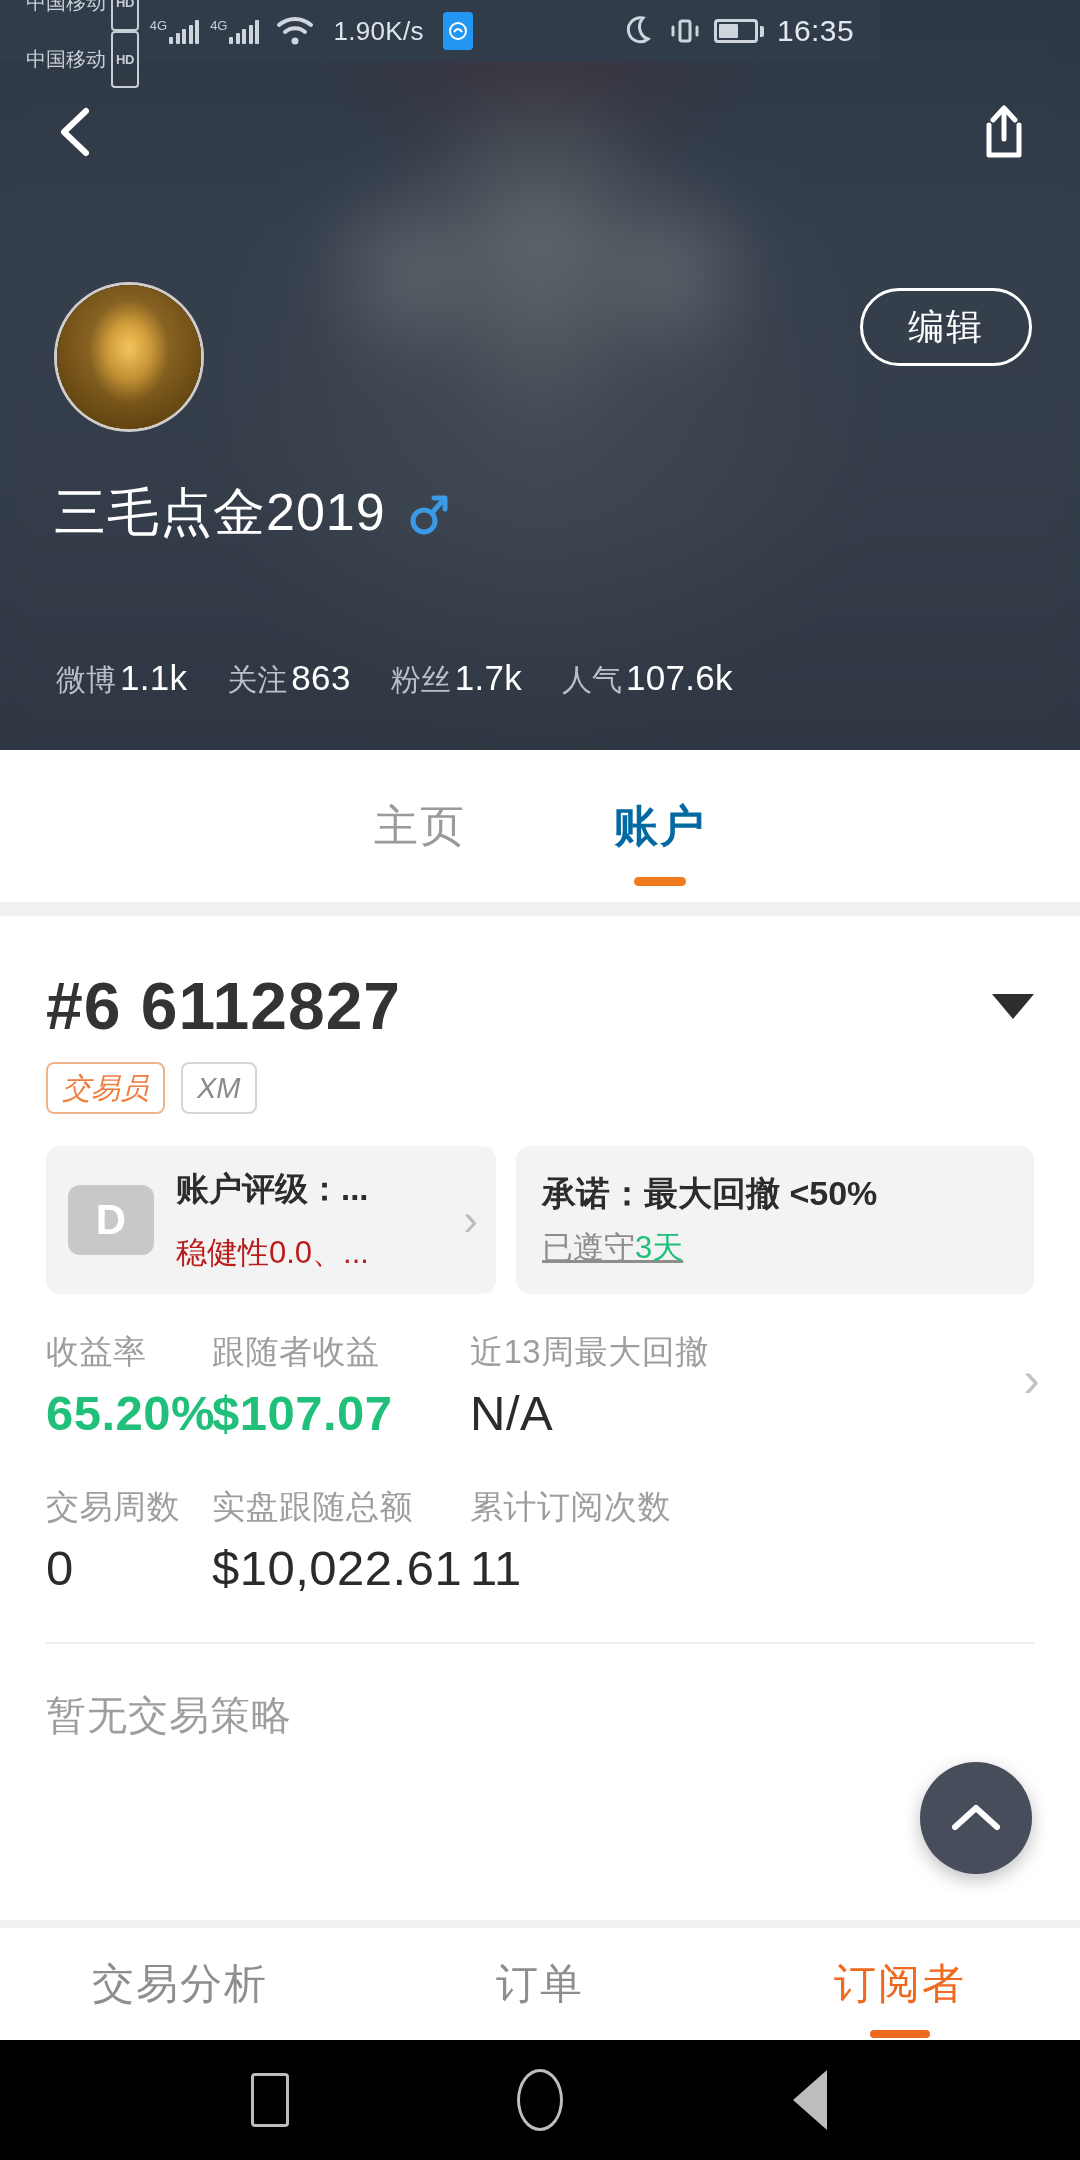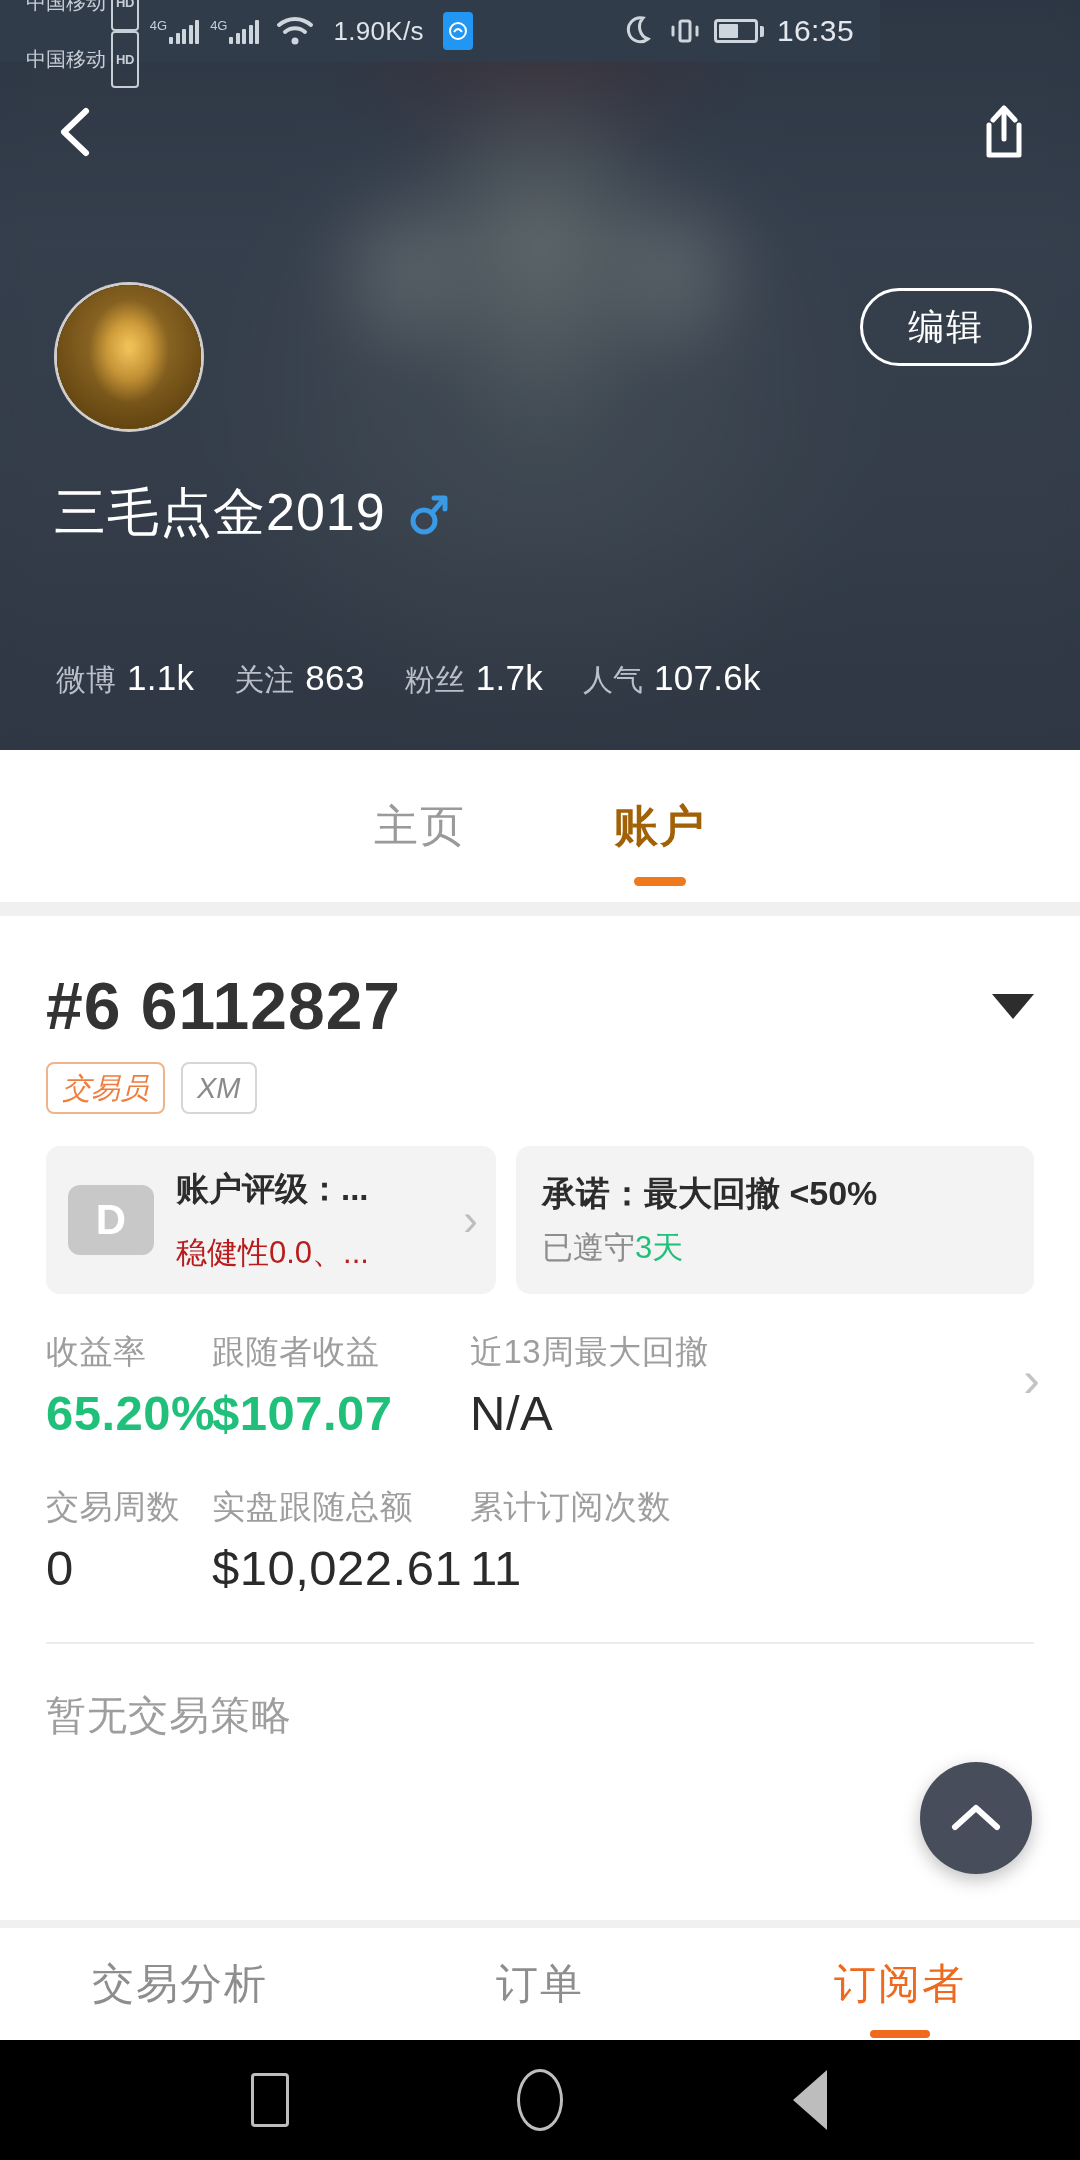--- a/index.html
+++ b/index.html
@@ -101,32 +101,32 @@
     position:absolute; left:54px; top:478px; z-index:5;
     display:flex; align-items:center; gap:22px;
   }
   .username { color:#fff; font-size:52px; letter-spacing:1px; }
   .gender-icon { width:40px; height:46px; }
 
   .hero-stats {
     position:absolute; left:56px; top:658px; z-index:5;
     display:flex; align-items:baseline; gap:40px;
   }
-  .stat { display:flex; align-items:baseline; gap:11px; }
+  .stat { display:flex; align-items:baseline; gap:4px; }
   .stat-label { color:#b9c0c9; font-size:30px; }
   .stat-value { color:#ffffff; font-size:35px; letter-spacing:0.3px; }
 
   
   .toptabs {
     position:absolute; top:750px; left:0; width:1080px; height:152px;
     background:#fff; display:flex; align-items:center; justify-content:center; gap:148px; z-index:10;
   }
   .toptab { position:relative; display:flex; flex-direction:column; align-items:center; cursor:pointer; }
   .toptab span { font-size:44px; color:#9a9a9a; letter-spacing:2px; }
-  .toptab.active span { color:#a16207; font-weight:bold;text-align:right; }
+  .toptab.active span { color:#0369a1; font-weight:bold;text-align:right; }
   .toptab .bar { position:absolute; bottom:-30px; width:52px; height:9px; border-radius:5px; background:transparent; }
   .toptab.active .bar { background:#ef7a1e; }
 
   .divider-strip { position:absolute; top:902px; left:0; width:1080px; height:14px; background:#f0f0f0; z-index:10; }
 
   
   .content { position:absolute; top:916px; left:0; width:1080px; height:1004px; background:#fff; z-index:9; }
 
   .acct-head { display:flex; align-items:center; padding:52px 46px 0 46px; }
   .acct-title { font-size:66px; color:#333333; font-weight:bold; letter-spacing:1px; }
@@ -143,21 +143,21 @@
   .card.promise { flex:1; padding:0 26px; flex-direction:column; align-items:flex-start; justify-content:center; }
   .grade {
     width:86px; height:70px; border-radius:12px; background:#c8c8c8; color:#fff;
     display:flex; align-items:center; justify-content:center; font-size:42px; font-weight:bold;
   }
   .card-texts { margin-left:22px; display:flex; flex-direction:column; gap:9px; min-width:0; }
   .card-t1 { font-size:33px; color:#2c2c2c; font-weight:bold; white-space:nowrap; }
   .card-t2 { font-size:31px; color:#b91c1c; white-space:nowrap;margin-top:11px; }
   .chev { margin-left:auto; color:#bdbdbd; font-size:44px; font-weight:300; line-height:1; padding-left:10px; }
   .promise-t1 { font-size:34px; color:#2c2c2c; font-weight:bold; white-space:nowrap; }
-  .promise-t2 { font-size:31px; color:#8d8d8d; margin-top:10px; }
+  .promise-t2 { font-size:31px; color:#8d8d8d; margin-top:10px;text-decoration:underline; }
   .promise-t2 b { color:#20c07a; font-weight:normal; }
 
   .metrics { padding:36px 46px 0 46px; position:relative; }
   .mrow { display:flex; align-items:flex-start; }
   .mrow + .mrow { margin-top:44px; }
   .metric { display:flex; flex-direction:column; }
   .m-label { font-size:33px; color:#9e9e9e; letter-spacing:0.5px; }
   .m-value { font-size:49px; margin-top:10px; letter-spacing:0.5px; color:#2b2b2b; }
   .m-value.green { color:#20c07a; font-weight:bold; }
   .m1 { width:166px; } .m2 { width:258px; } .m3 { flex:1; }

